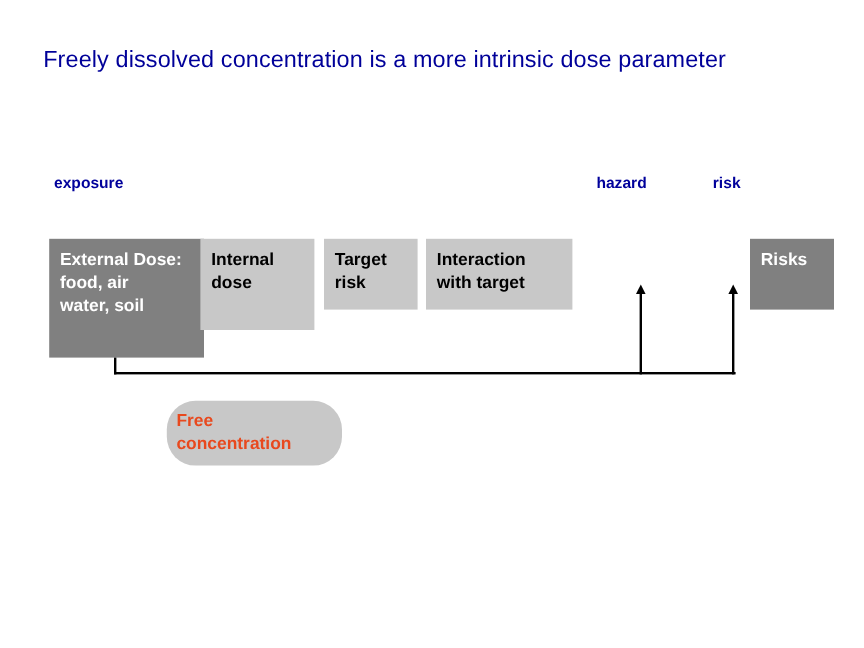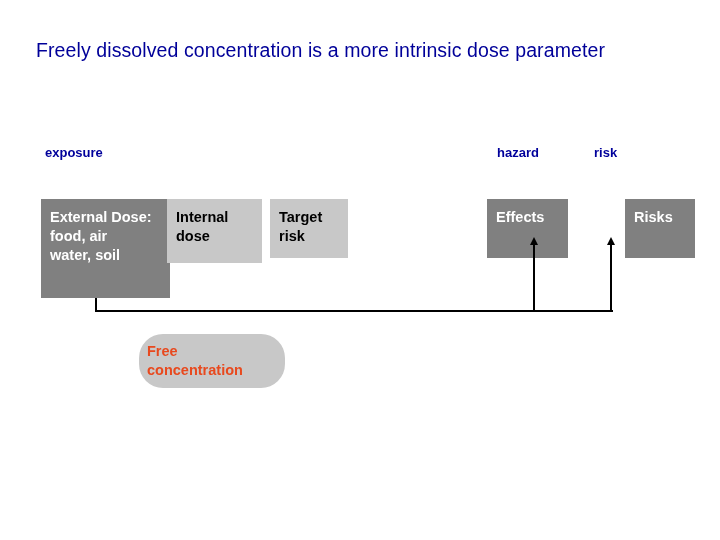--- a/index.html
+++ b/index.html
@@ -48,21 +48,21 @@
     font-size: 14.5px;
     font-weight: bold;
     line-height: 19px;
     padding: 9px 0 0 9px;
     white-space: pre-line;
   }
   .box.dark  { background: #808080; color: #ffffff; }
   .box.light { background: #c8c8c8; color: #000000; }
 
   #box-external    { left: 41px;  top: 199px; width: 129px; height: 99px; }
-  #box-internal    { left: 167px; top: 199px; width: 95px;  height: 64px; }
+  #box-internal    { left: 167px; top: 199px; width: 95px;  height: 76px; }
   #box-target      { left: 270px; top: 199px; width: 78px;  height: 59px; }
   #box-interaction { left: 355px; top: 199px; width: 122px; height: 59px; }
   #box-effects     { left: 487px; top: 199px; width: 81px;  height: 59px; }
   #box-risks       { left: 585px; top: 199px; width: 70px;  height: 59px; margin-left: 40px; }
 
   #box-free {
     left: 139px; top: 334px; width: 146px; height: 54px;
     background: #c8c8c8;
     color: #e8491e;
     padding: 8px 0 0 8px;
@@ -110,22 +110,23 @@
   <div class="box dark" id="box-external">External Dose:
 food, air
 water, soil</div>
 
   <div class="box light" id="box-internal">Internal
 dose</div>
 
   <div class="box light" id="box-target">Target
 risk</div>
 
+  <div class="box light" id="box-interaction">Interaction
+with target</div>
 
-  <div class="box dark" id="box-effects">Effects</div>
 
   <div class="box dark" id="box-risks">Risks</div>
 
   <div class="box" id="box-free">Free
 concentration</div>
 
   <div class="line" id="conn-drop"></div>
 
   <div class="line" id="conn-bus"></div>
 

